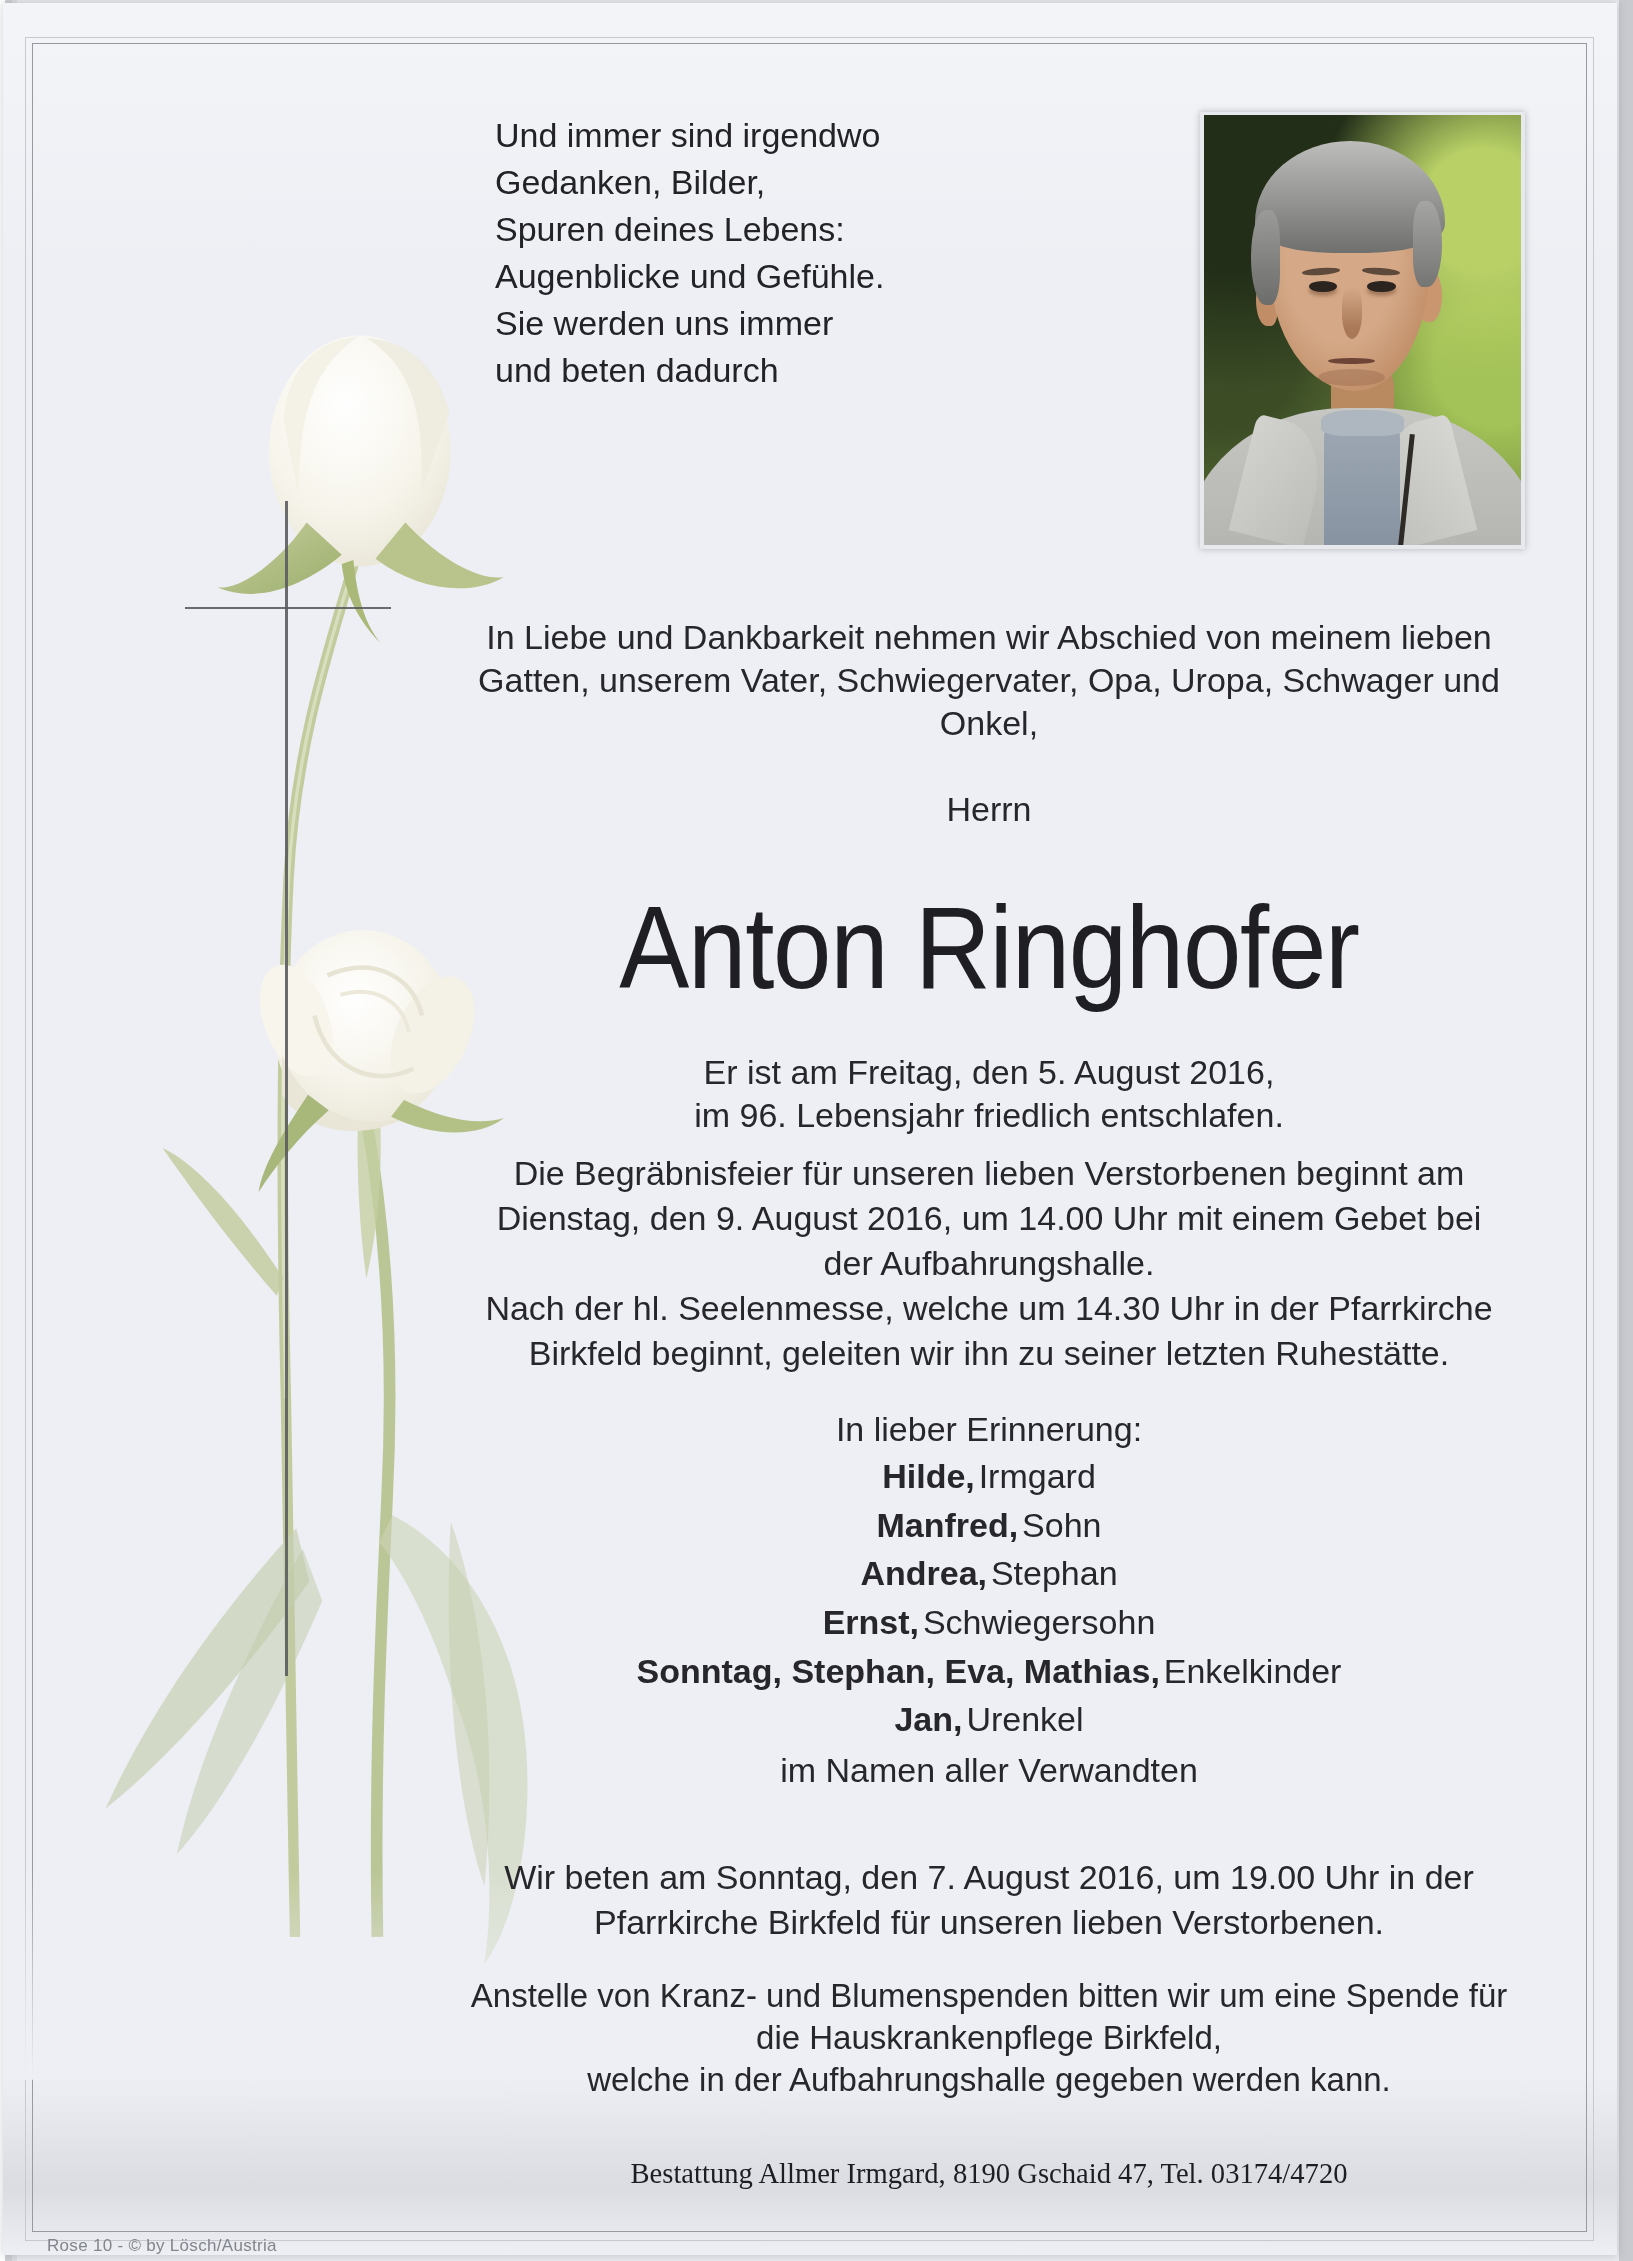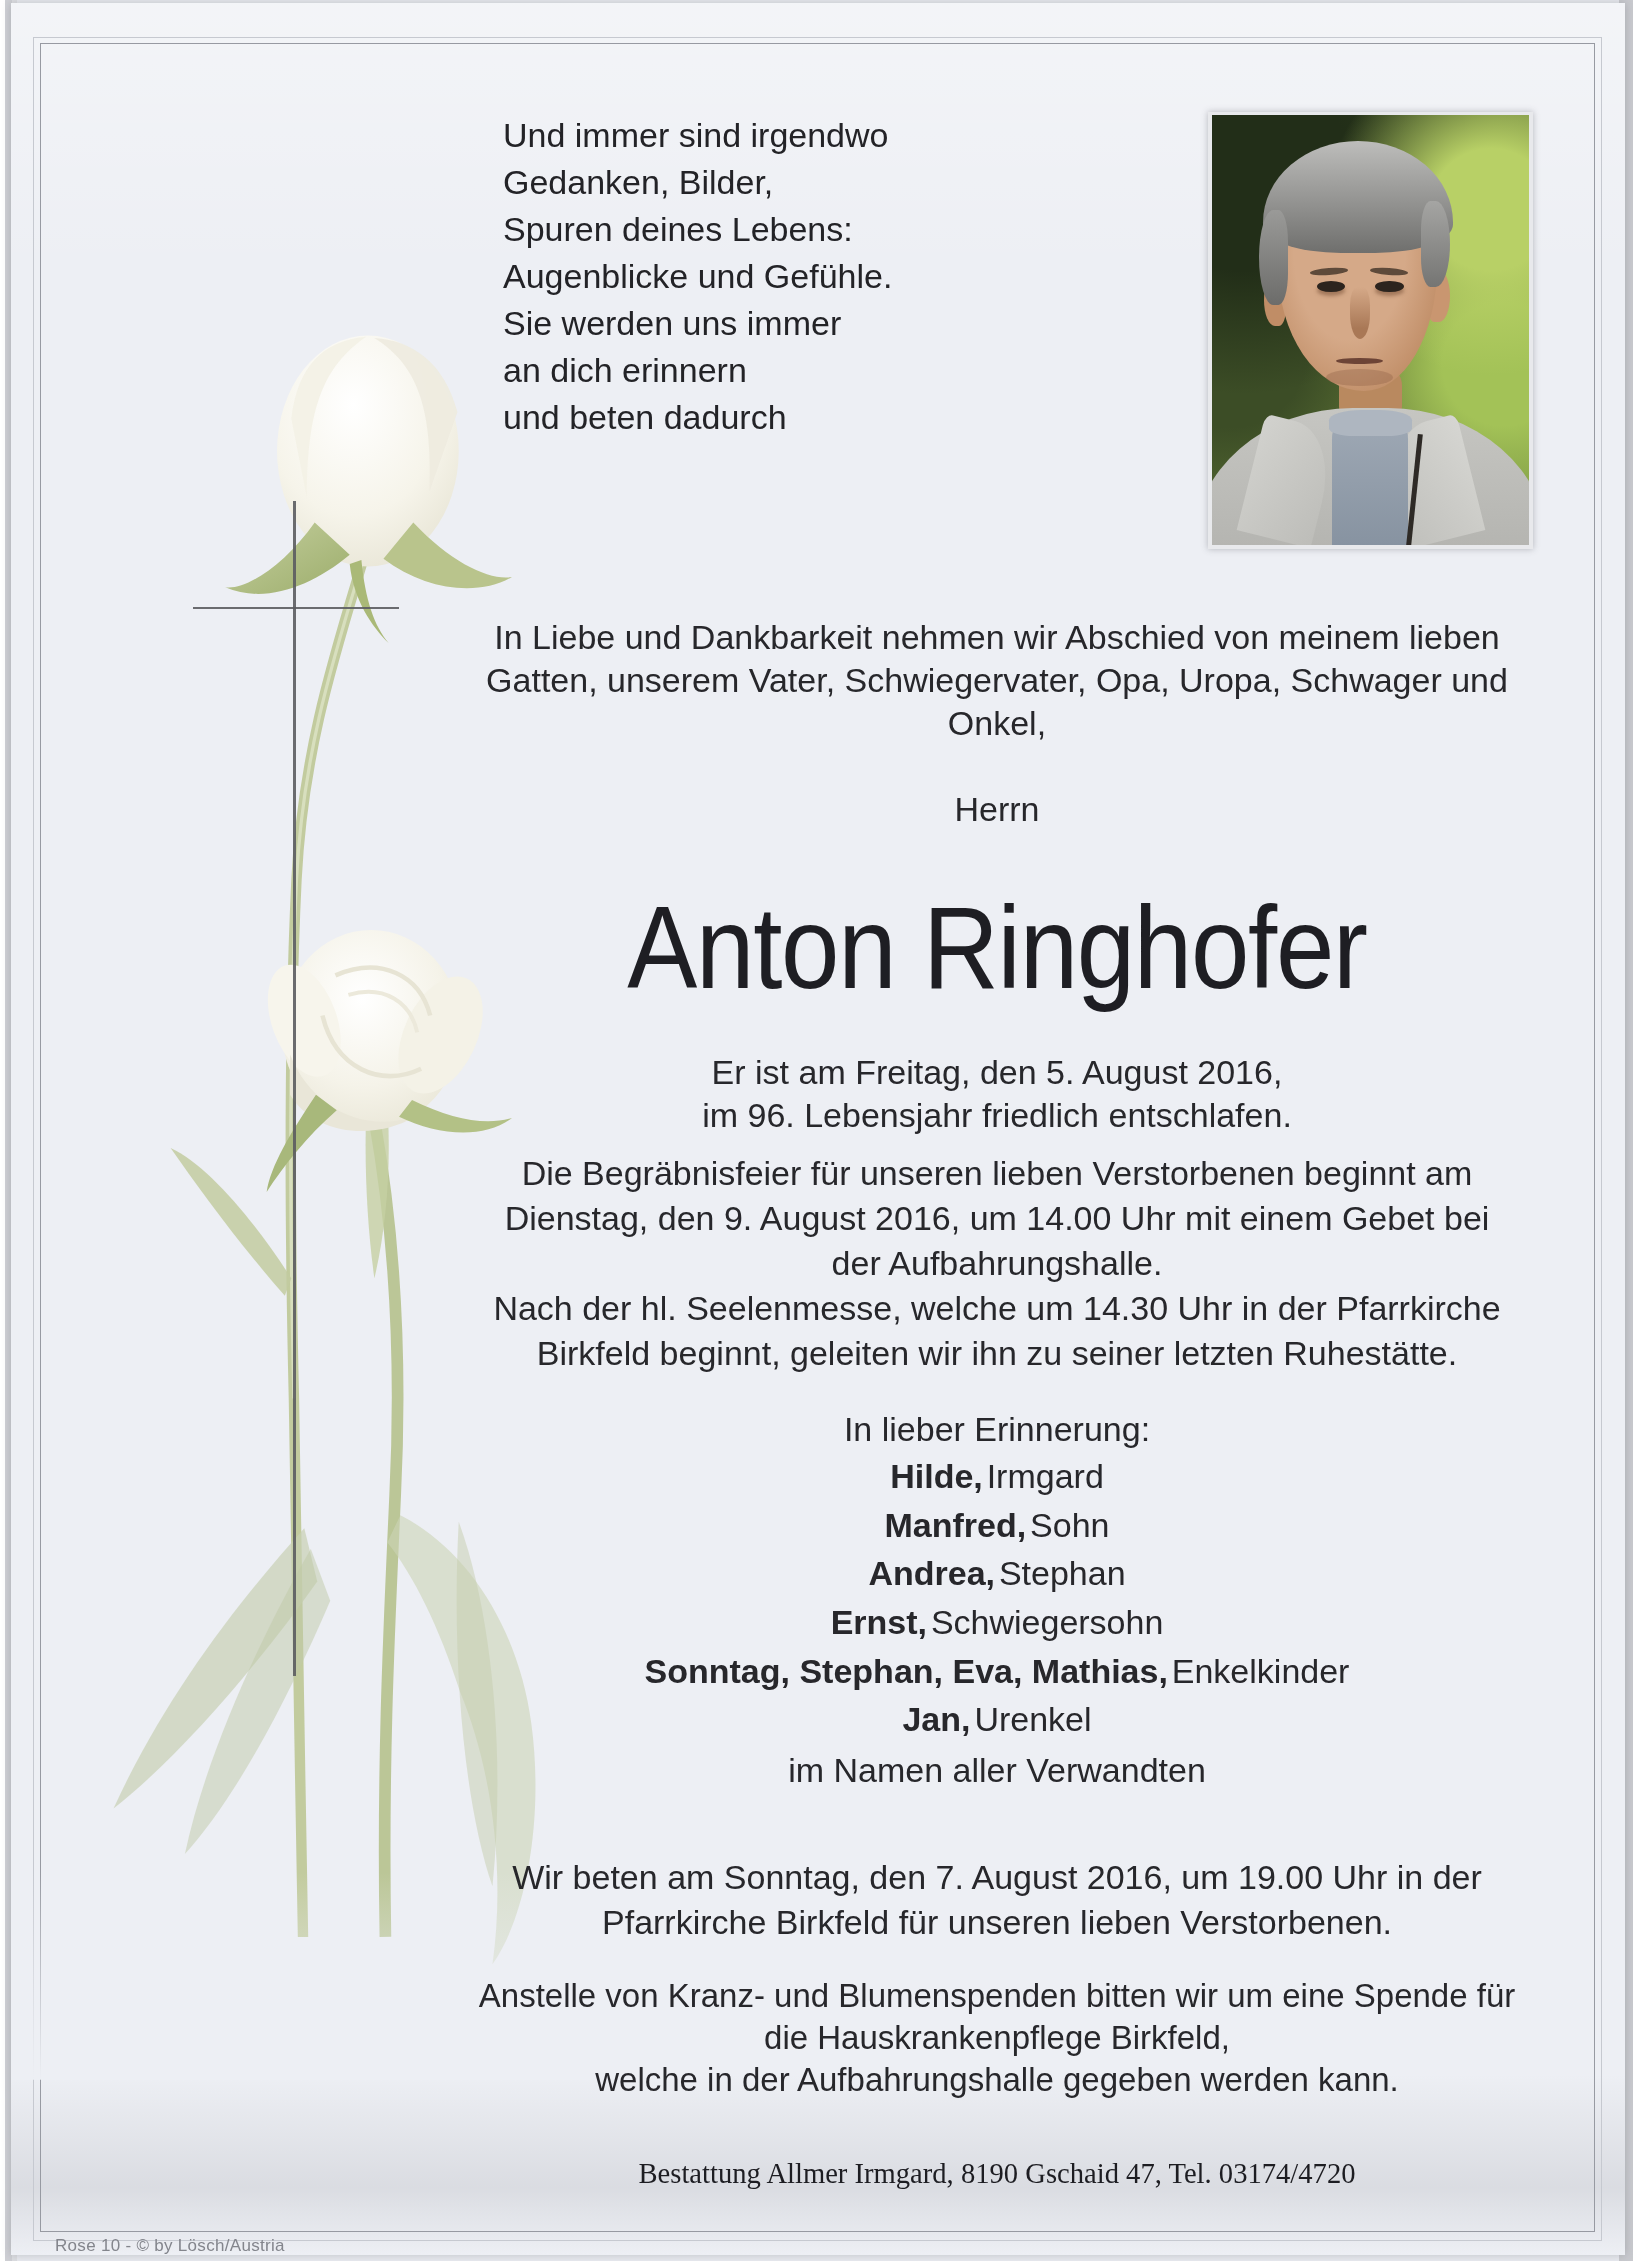--- a/index.html
+++ b/index.html
@@ -4,21 +4,21 @@
 <style>
   html,body{margin:0;padding:0;}
   body{
     width:1634px;height:2261px;position:relative;overflow:hidden;
     background:linear-gradient(90deg,#ffffff 0 5.2px,#cfd0d5 5.2px 11.7px,#dddee2 11.7px 17px,#e9ebf0 17px calc(100% - 14.3px),#c9cacf calc(100% - 14.3px) 100%);
     font-family:"Liberation Sans","DejaVu Sans",sans-serif;
     -webkit-font-smoothing:antialiased;
   }
   
   .card{
-    position:absolute;left:11px;top:2.6px;width:1614px;height:2252px;
+    position:absolute;left:3px;top:2.6px;width:1614px;height:2252px;
     background:
       linear-gradient(180deg,rgba(255,255,255,.35),rgba(255,255,255,0) 12%),
       linear-gradient(180deg,rgba(0,0,0,0) 92%,rgba(120,122,130,.16) 97%,rgba(0,0,0,0)),
       #edeff4;
     box-shadow:0 0 9px rgba(60,62,70,.25);
   }
   .border-outer{
     position:absolute;left:22px;top:34px;width:1567px;height:2202px;
     border:1.3px solid #c6c9d0;pointer-events:none;
   }
@@ -178,21 +178,20 @@
       <div class="chin-shade"></div>
     </div>
   </div>
 
   <div class="poem">
     <div>Und immer sind irgendwo</div>
     <div>Gedanken, Bilder,</div>
     <div>Spuren deines Lebens:</div>
     <div>Augenblicke und Gefühle.</div>
     <div>Sie werden uns immer</div>
-    <div>an dich erinnern</div>
     <div>und beten dadurch</div>
   </div>
 
   <div class="ctext" style="top:613px;">
     <div>In Liebe und Dankbarkeit nehmen wir Abschied von meinem lieben</div>
     <div>Gatten, unserem Vater, Schwiegervater, Opa, Uropa, Schwager und</div>
     <div>Onkel,</div>
   </div>
 
   <div class="ctext salutation">Herrn</div>

